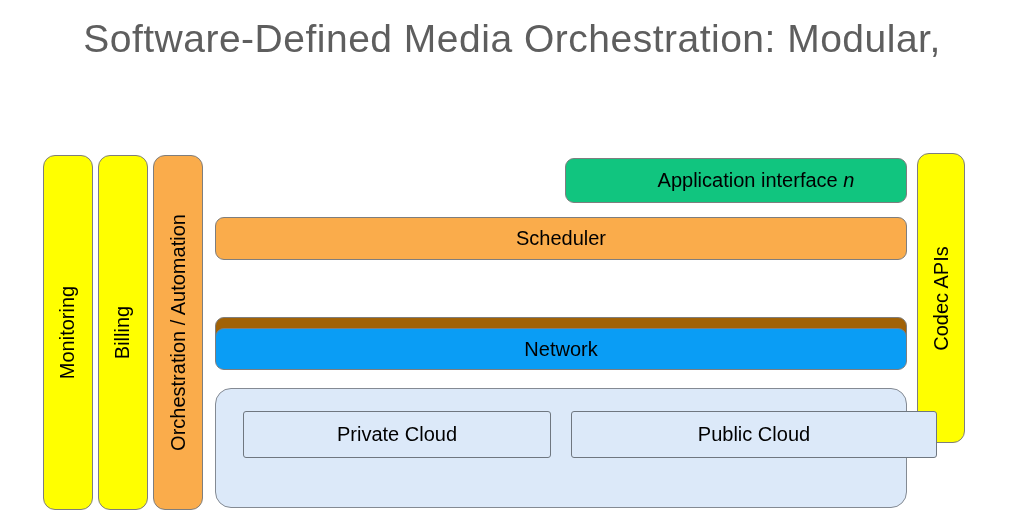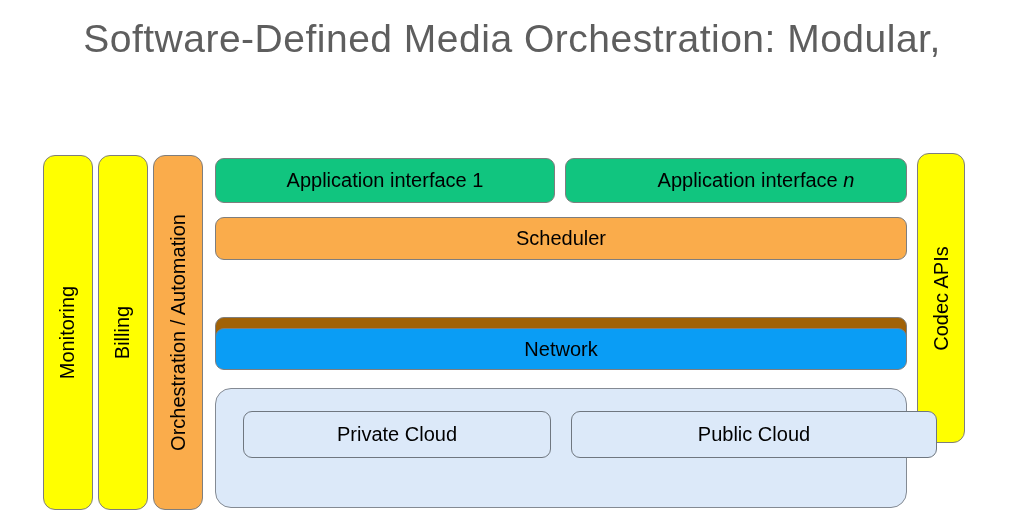--- a/index.html
+++ b/index.html
@@ -29,21 +29,21 @@
   .green-2{left:565px;top:158px;width:342px;height:45px;border-radius:9px;padding-left:40px;}
   .row-scheduler{top:217px;height:43px;}
   .row-apis{top:273px;height:44px;}
   .row-network{top:328px;height:42px;}
   .hybrid{
     left:215px;top:388px;width:692px;height:120px;border-radius:16px;
     border:1.5px solid #848A93;display:block;
   }
   .cloud-box{
     position:absolute;box-sizing:border-box;top:22px;height:47px;
-    border:1.2px solid #6F7780;border-radius:9px;
+    border:1.2px solid #6F7780;border-radius:3px;
     display:flex;align-items:center;justify-content:center;font-size:20px;color:#000;
   }
   .cloud-private{left:27px;width:308px;}
   .cloud-public{left:355px;width:366px;}
   .hybrid-label{
     position:absolute;left:0;bottom:10px;width:100%;
     text-align:center;font-size:20px;color:#000;
   }
   em{font-style:italic;}
 </style>
@@ -65,23 +65,20 @@
   </div>
 
   <div class="box vbar bar-orchestration" style="background-color: rgb(250, 172, 75);">
     <span class="vtext">Orchestration / Automation</span>
   </div>
 
   <div class="box vbar bar-codec" style="background-color: rgb(255, 255, 0);">
     <span class="vtext">Codec APIs</span>
   </div>
 
-  <div class="box green-1" style="background-color: rgb(17, 197, 127);">
-    <span>Application interface 1</span>
-  </div>
 
   <div class="box green-2" style="background-color: rgb(17, 197, 127);">
     <span><span>Application interface </span><em>n</em></span>
   </div>
 
   <div class="box row row-scheduler" style="background-color: rgb(250, 172, 75);">
     <span>Scheduler</span>
   </div>
 
   <div class="box row row-apis" style="background-color: #a16207; margin-top: 44px;">

